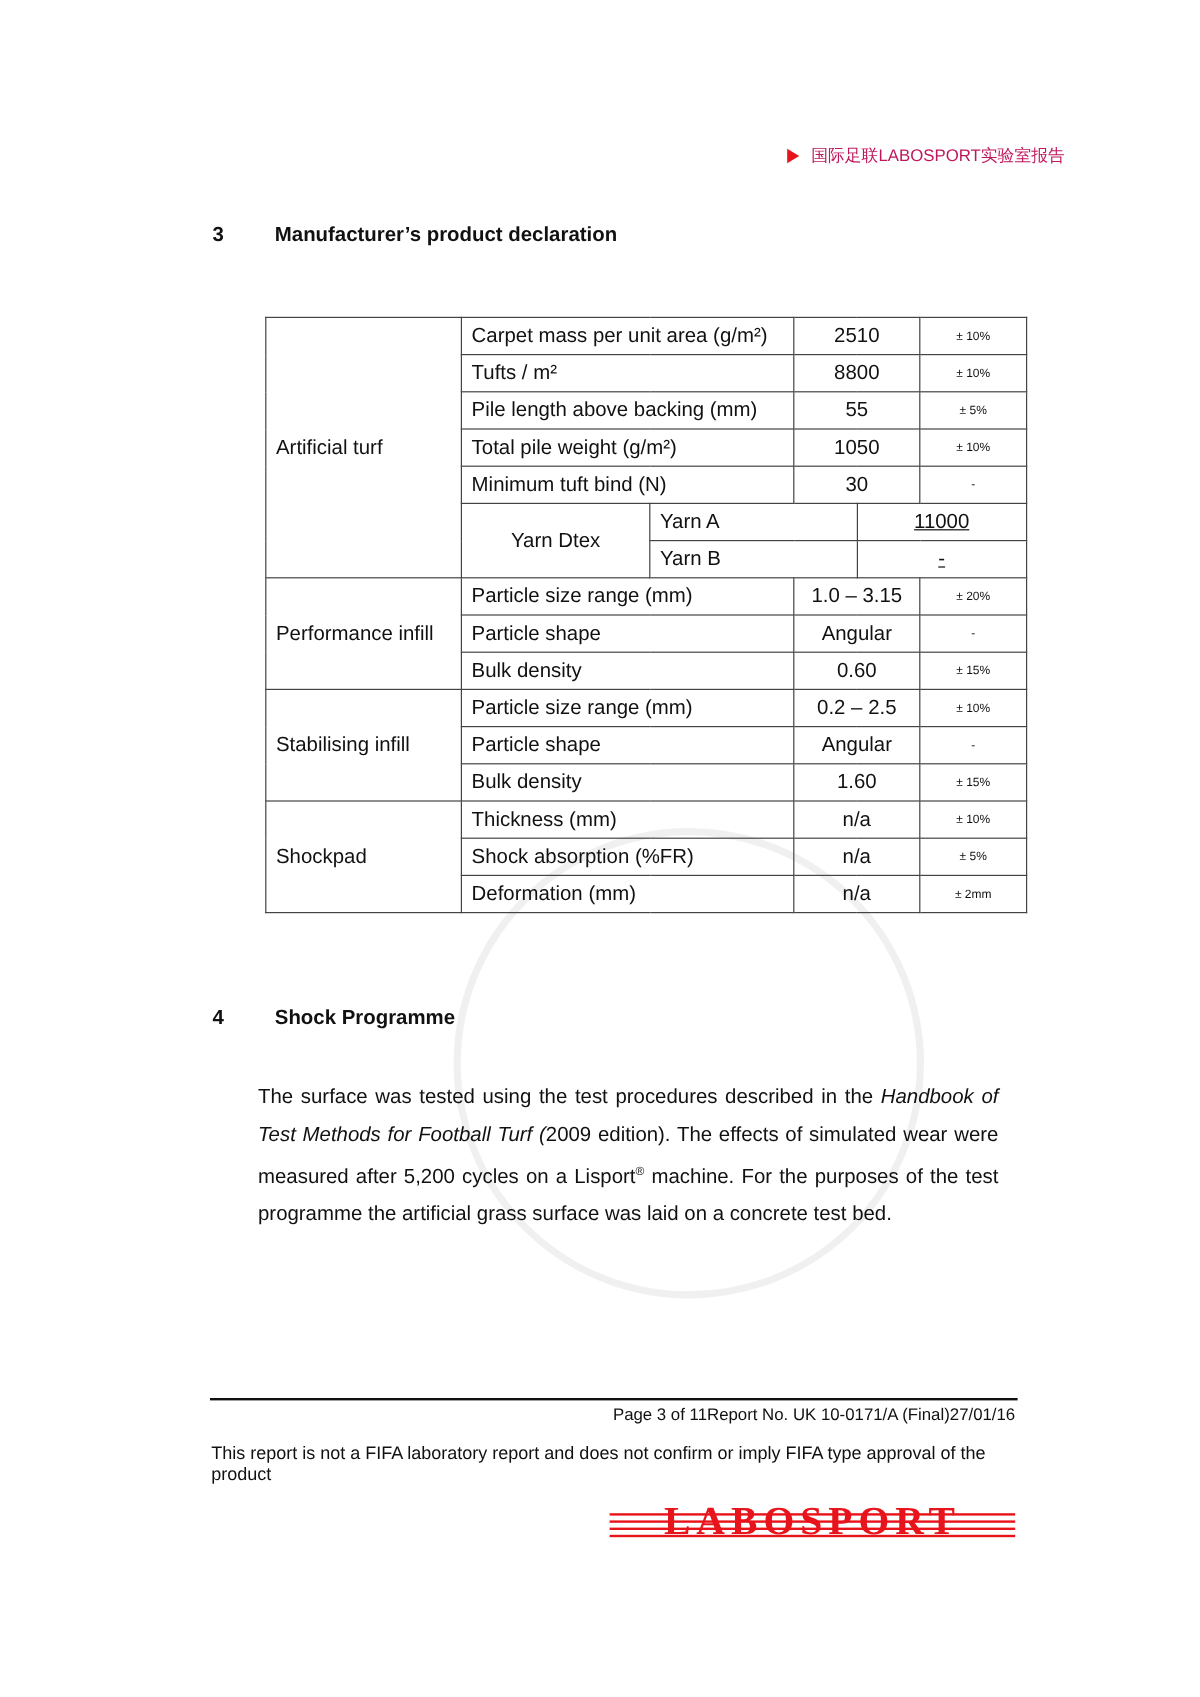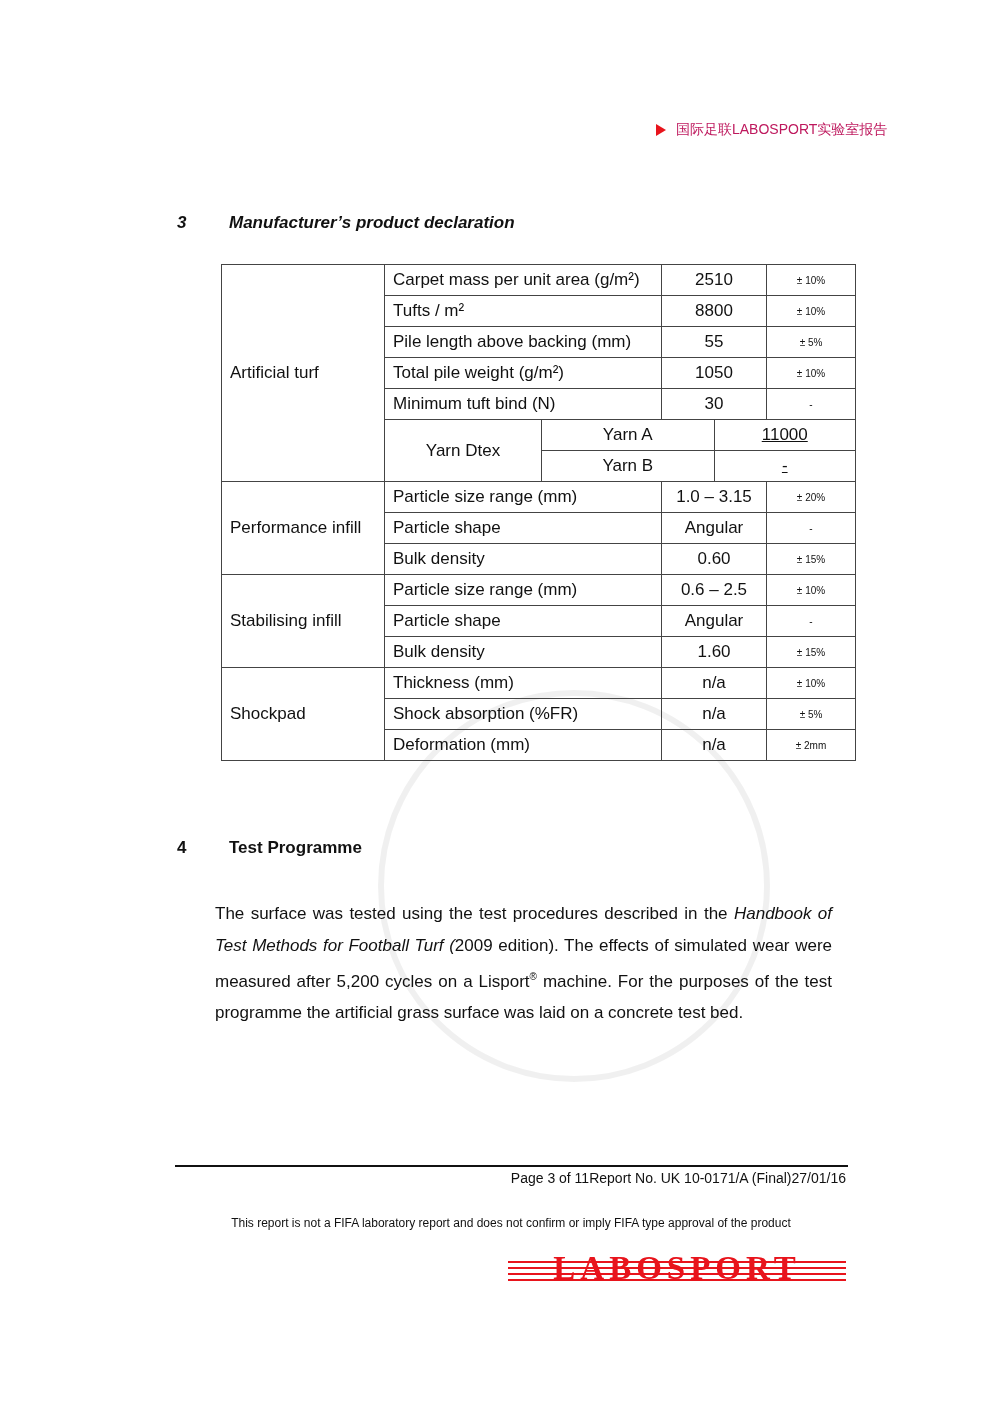--- a/index.html
+++ b/index.html
@@ -9,43 +9,43 @@
   .header-tag .tri { width:0; height:0; border-left:10px solid #e8141c; border-top:6px solid transparent; border-bottom:6px solid transparent; }
   .section-title { position:absolute; left:177px; font-size:17px; font-weight:bold; }
   .section-title .num { display:inline-block; width:52px; }
   table.spec { position:absolute; top:264px; left:221px; border-collapse:collapse; font-size:17px; }
   table.spec td { border:1.5px solid #444; height:30px; padding:0 8px; }
   td.cat { width:146px; }
   td.prop { width:260px;border-radius:12px; }
   td.val { width:88px; text-align:center; }
   td.tol { width:72px; text-align:center; font-size:10px; }
   td.yarn-label { text-align:center; }
-  td.yarn-name { text-align:center; }
+  td.yarn-name { }
   td.yarn-val { text-align:center;text-decoration:underline; }
   .para { position:absolute; top:898px; left:215px; width:617px; font-size:17px; line-height:31.5px; text-align:justify; }
   .para sup { font-size:10px; }
   .footer-line { position:absolute; top:1165px; left:175px; width:673px; height:2px; background:#111; }
   .footer { position:absolute; top:1170px; left:176px; width:670px; font-size:14px; display:flex; justify-content:flex-end; }
-  .disclaimer { position:absolute; top:1203px; left:176px; width:670px; text-align:center; font-size:12px;margin-top:13px; }
+  .disclaimer { position:absolute; top:1203px; left:176px; width:670px; font-size:15px; }
   .logo { position:absolute; top:1230px; left:508px; width:338px; height:32px;margin-top:24px; }
   .logo .ln { position:absolute; left:0; right:0; height:1.5px; background:#e8141c; }
   .logo .txt { position:absolute; left:0; right:0; top:-4px; text-align:center; font-family:"Liberation Serif", serif; font-weight:bold; color:#e8141c; font-size:33px; letter-spacing:5px; }
   .watermark { position:absolute; left:378px; top:690px; width:380px; height:380px; border-radius:50%; border:6px solid rgba(0,0,0,0.06); pointer-events:none; }
 </style>
 </head>
 <body>
 
 <div class="watermark"></div>
 
 <div class="header-tag">
   <span class="tri"></span>
   <span>国际足联LABOSPORT实验室报告</span>
 </div>
 
-<div class="section-title" style="top:213px;font-style:italic;">
+<div class="section-title" style="top:186px;">
   <span class="num">3</span><span>Manufacturer’s product declaration</span>
 </div>
 
 <table class="spec">
   <tbody>
       <tr>
     <td class="cat" rowspan="7">Artificial turf</td>
     <td class="prop" colspan="2">Carpet mass per unit area (g/m²)</td>
     <td class="val" colspan="2">2510</td>
     <td class="tol">± 10%</td>
@@ -93,21 +93,21 @@
   </tr>
   <tr>
     <td class="prop" colspan="2">Bulk density</td>
     <td class="val" colspan="2">0.60</td>
     <td class="tol">± 15%</td>
   </tr>
 
   <tr>
     <td class="cat" rowspan="3">Stabilising infill</td>
     <td class="prop" colspan="2">Particle size range (mm)</td>
-    <td class="val" colspan="2">0.6 – 2.5</td>
+    <td class="val" colspan="2">0.2 – 2.5</td>
     <td class="tol">± 10%</td>
   </tr>
   <tr>
     <td class="prop" colspan="2">Particle shape</td>
     <td class="val" colspan="2">Angular</td>
     <td class="tol">-</td>
   </tr>
   <tr>
     <td class="prop" colspan="2">Bulk density</td>
     <td class="val" colspan="2">1.60</td>
@@ -127,21 +127,21 @@
   </tr>
   <tr>
     <td class="prop" colspan="2">Deformation (mm)</td>
     <td class="val" colspan="2">n/a</td>
     <td class="tol">± 2mm</td>
   </tr>
 </tbody>
   </table>
 
 <div class="section-title" style="top:838px;">
-  <span class="num">4</span><span>Test Programme</span>
+  <span class="num">4</span><span>Shock Programme</span>
 </div>
 
 <div class="para">
   <span>The surface was tested using the test procedures described in the </span><i>Handbook of Test Methods for Football Turf (</i><span>2009 edition).  The effects of simulated wear were measured after 5,200 cycles on a Lisport</span><sup>®</sup><span> machine. For the purposes of the test programme the artificial grass surface was laid on a concrete test bed.</span>
 </div>
 
 <div class="footer-line"></div>
 <div class="footer">
   <span>Page 3 of 11</span>
   <span>Report No. UK 10-0171/A (Final)</span>

